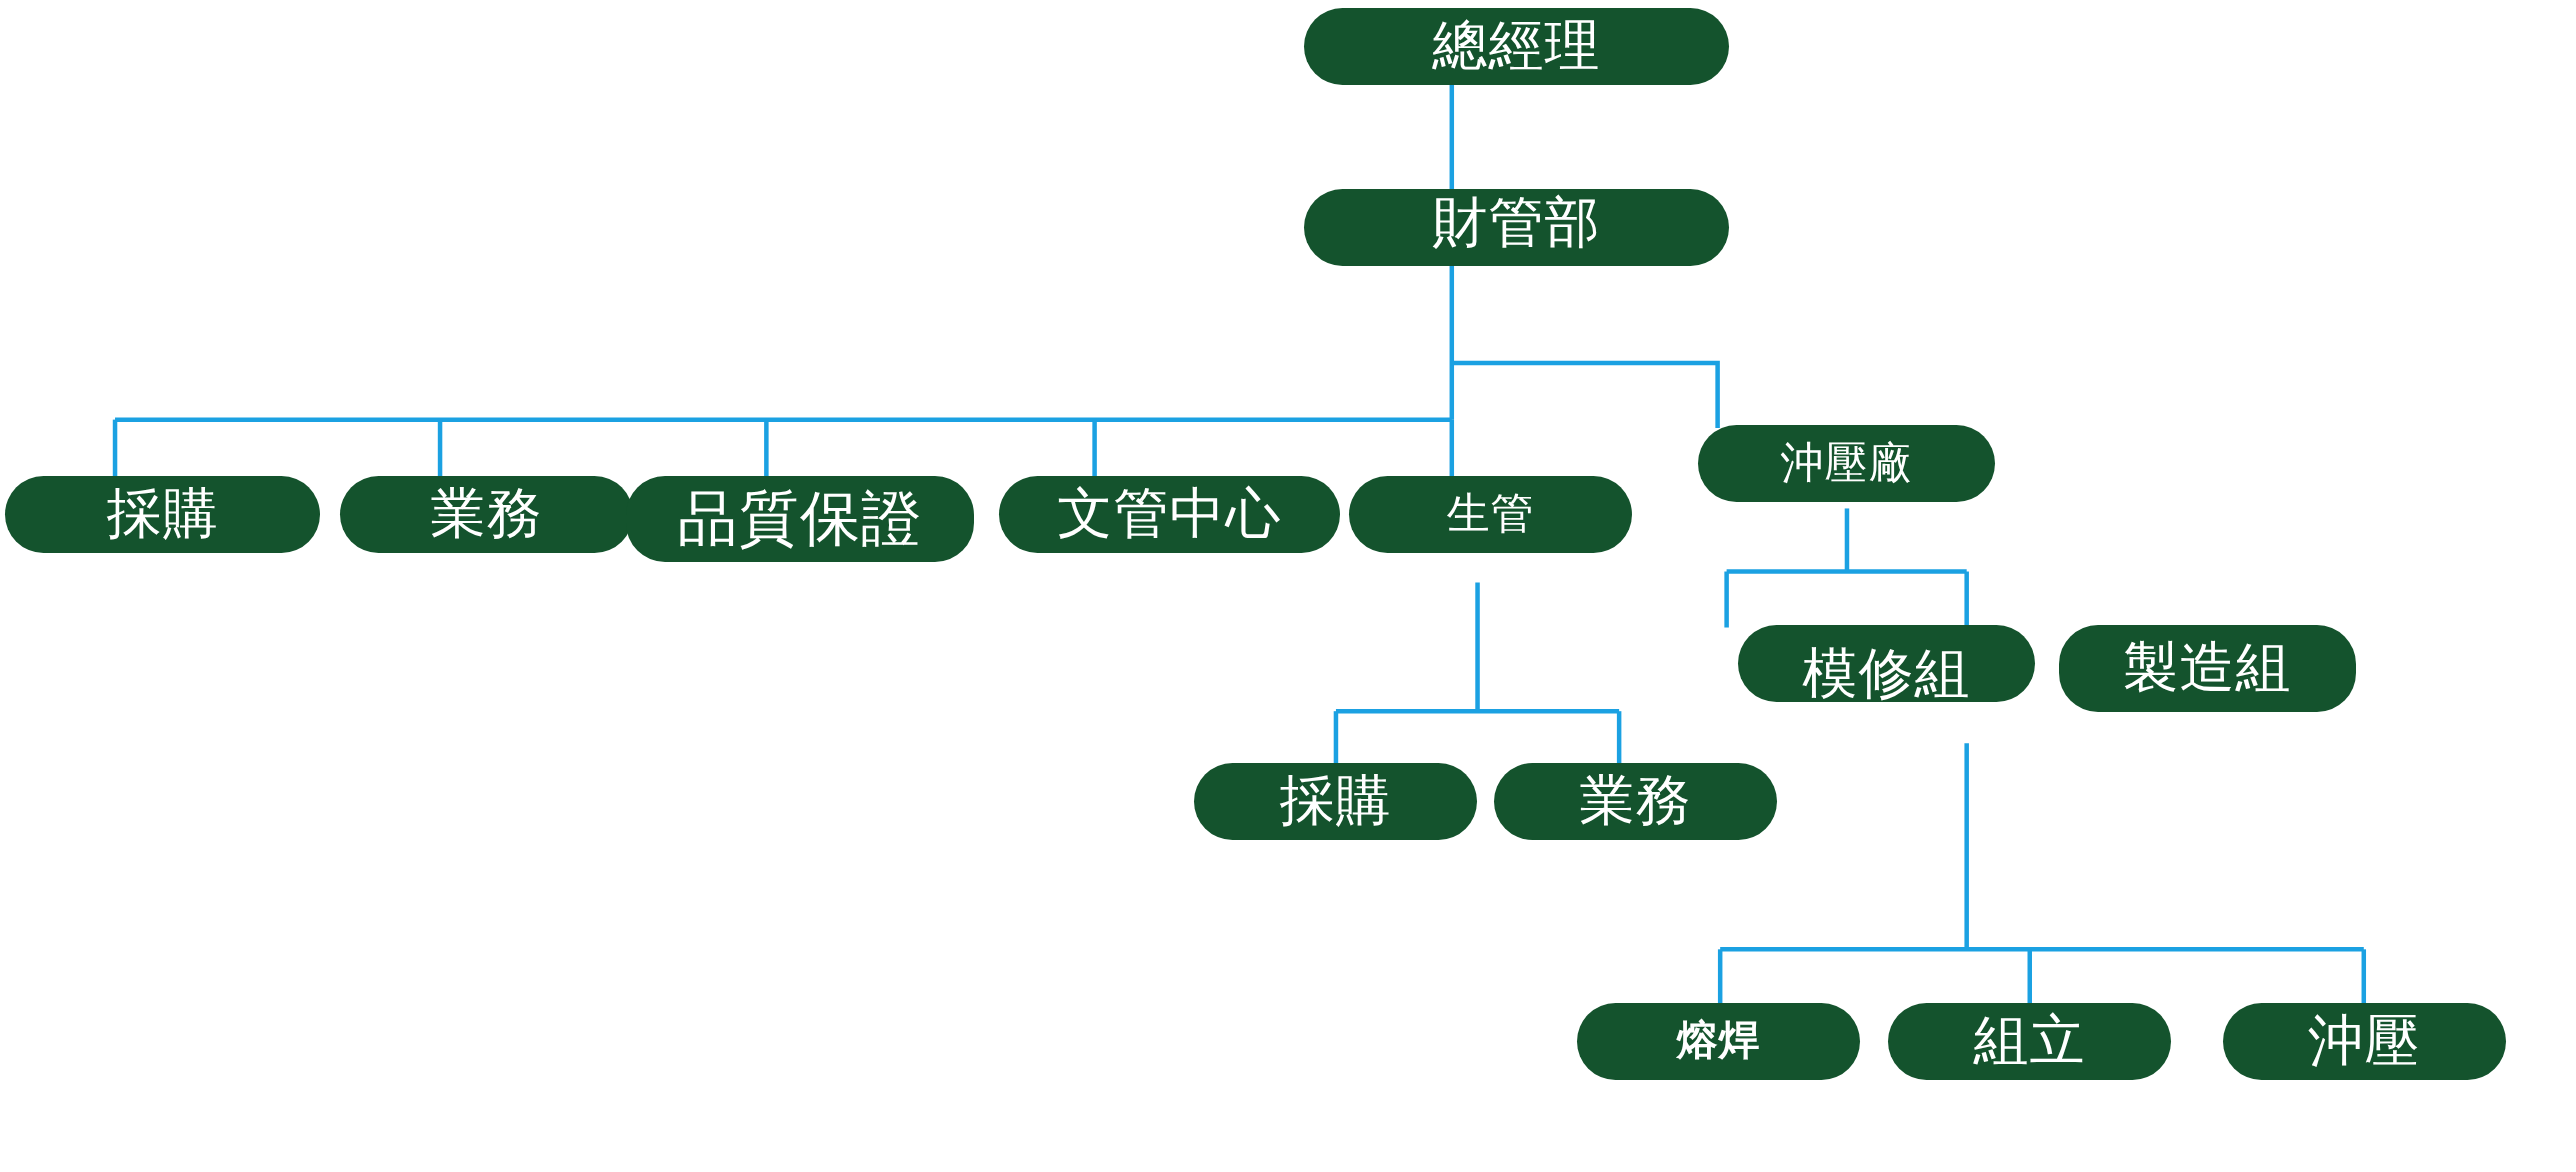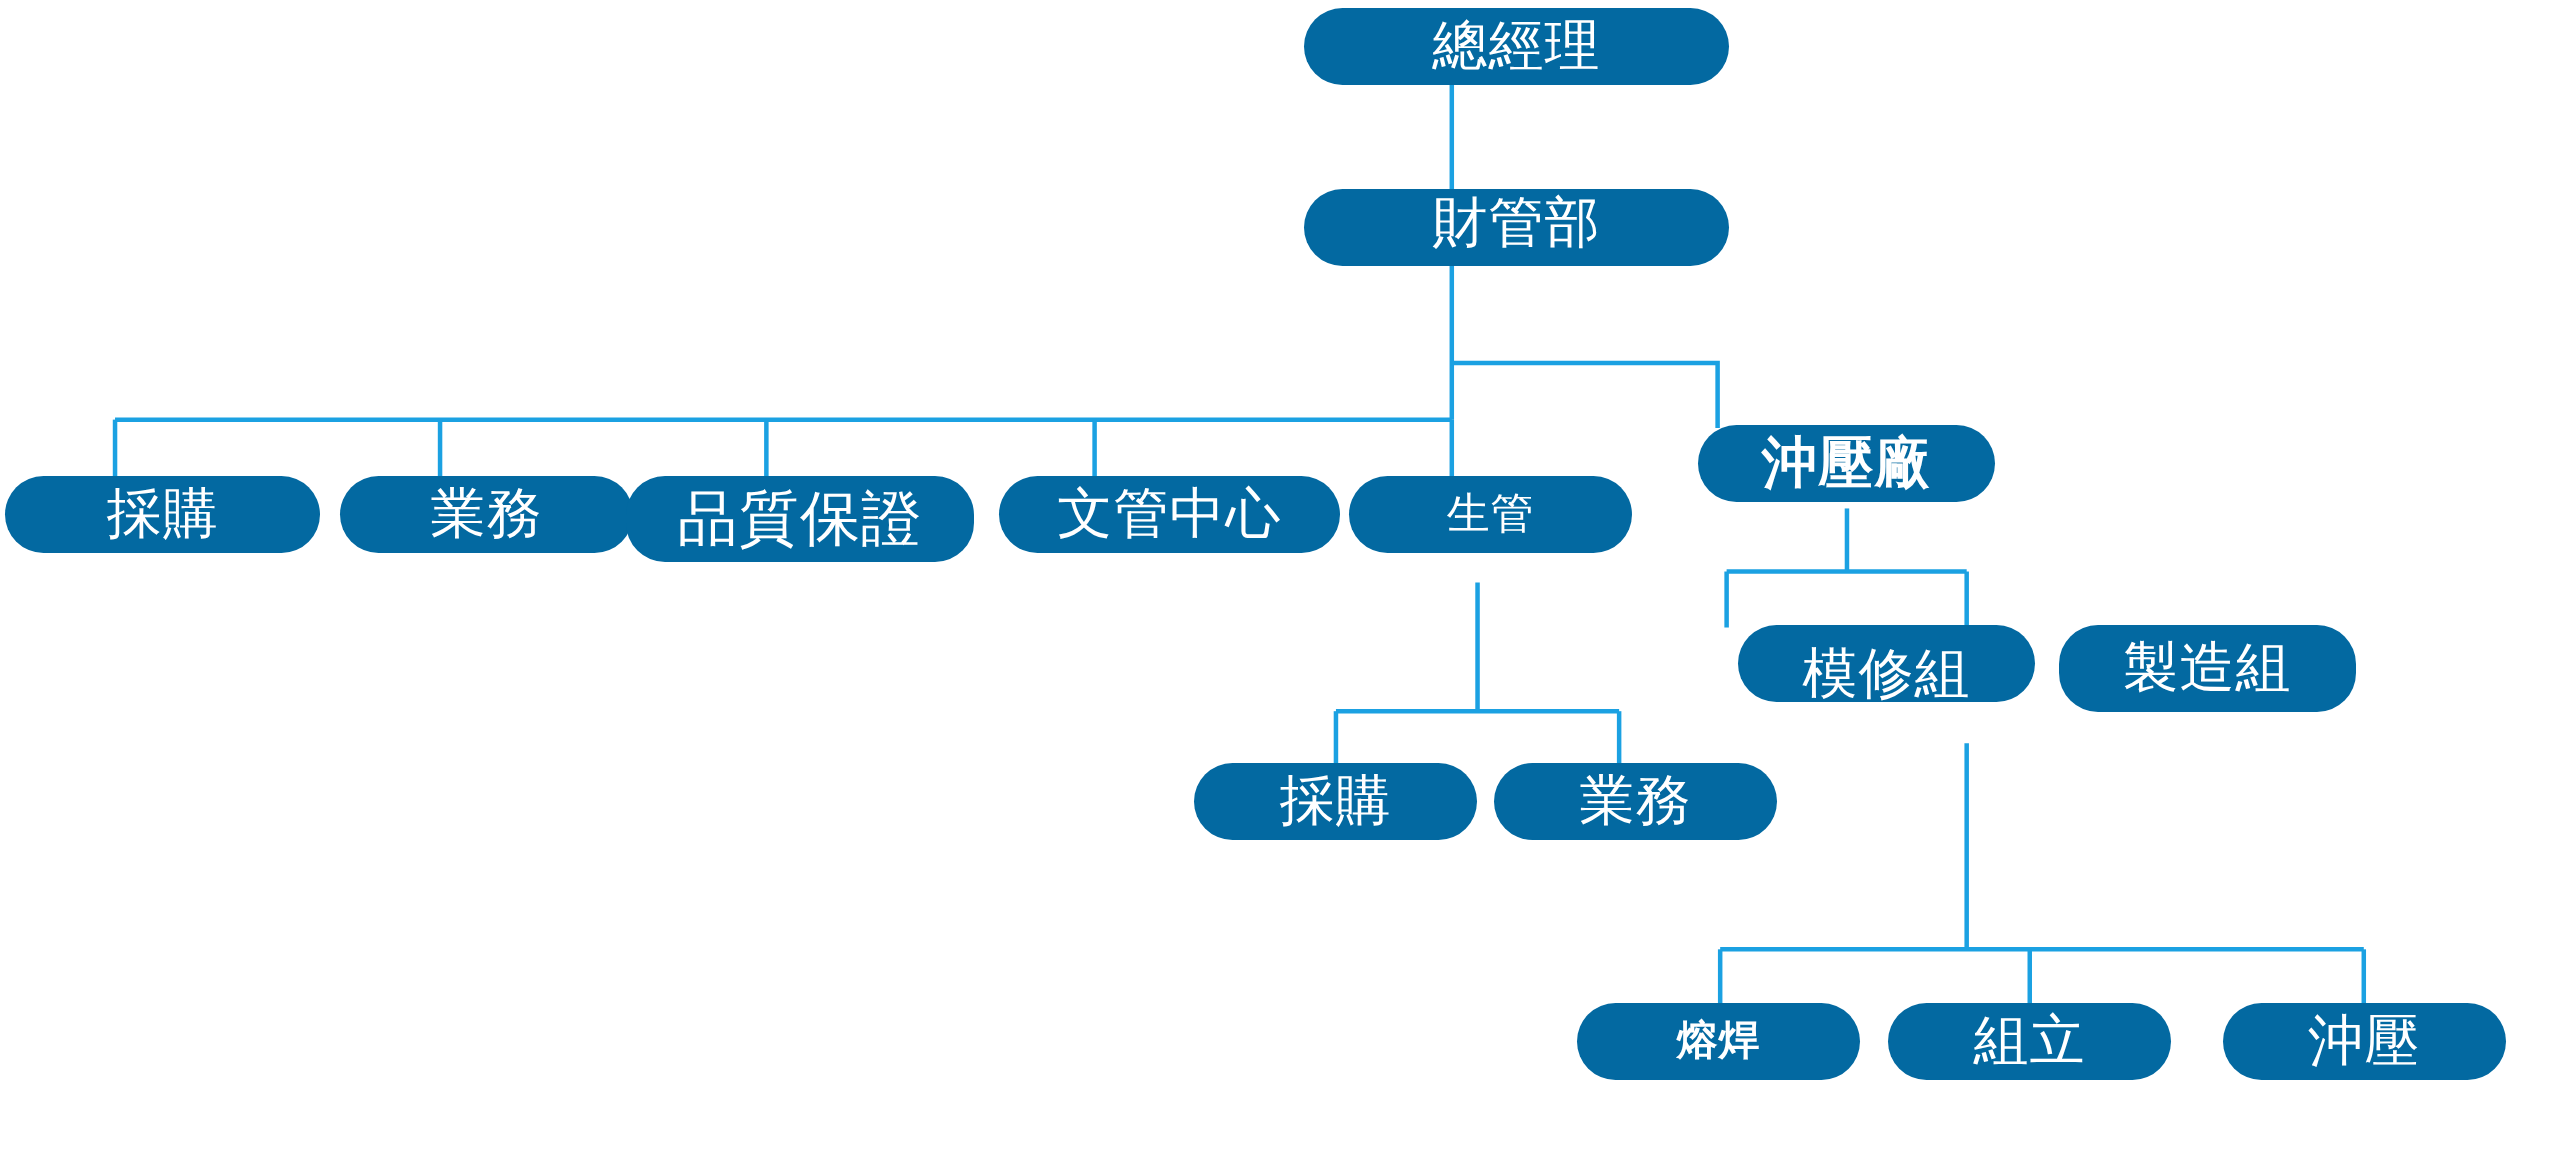--- a/index.html
+++ b/index.html
@@ -25,21 +25,21 @@
     width: 2576px;
     height: 1172px;
     pointer-events: none;
   }
   .node {
     position: absolute;
     box-sizing: border-box;
     display: flex;
     align-items: center;
     justify-content: center;
-    background: #0369a1;
+    background: #14532d;
     color: #ffffff;
     border-radius: 39px;
     font-weight: 400;
     letter-spacing: 0.02em;
     line-height: 1;
     white-space: nowrap;
     user-select: none;
   }
   .node .node-label {
     display: block;
@@ -108,21 +108,21 @@
   </div>
 
   <div class="node" style="left:999px; top:476px; width:341px; height:77px; font-size:55px;justify-content:center;">
     <span class="node-label">文管中心</span>
   </div>
 
   <div class="node" style="left:1349px; top:476px; width:283px; height:77px; font-size:43px;">
     <span class="node-label">生管</span>
   </div>
 
-  <div class="node" style="left:1698px; top:425px; width:297px; height:77px; font-size:55px;font-weight:bold;">
+  <div class="node" style="left:1698px; top:425px; width:297px; height:77px; font-size:43px;">
     <span class="node-label">沖壓廠</span>
   </div>
 
   <div class="node" style="left:1194px; top:763px; width:283px; height:77px; font-size:55px;">
     <span class="node-label">採購</span>
   </div>
 
   <div class="node" style="left:1494px; top:763px; width:283px; height:77px; font-size:55px;">
     <span class="node-label">業務</span>
   </div>

